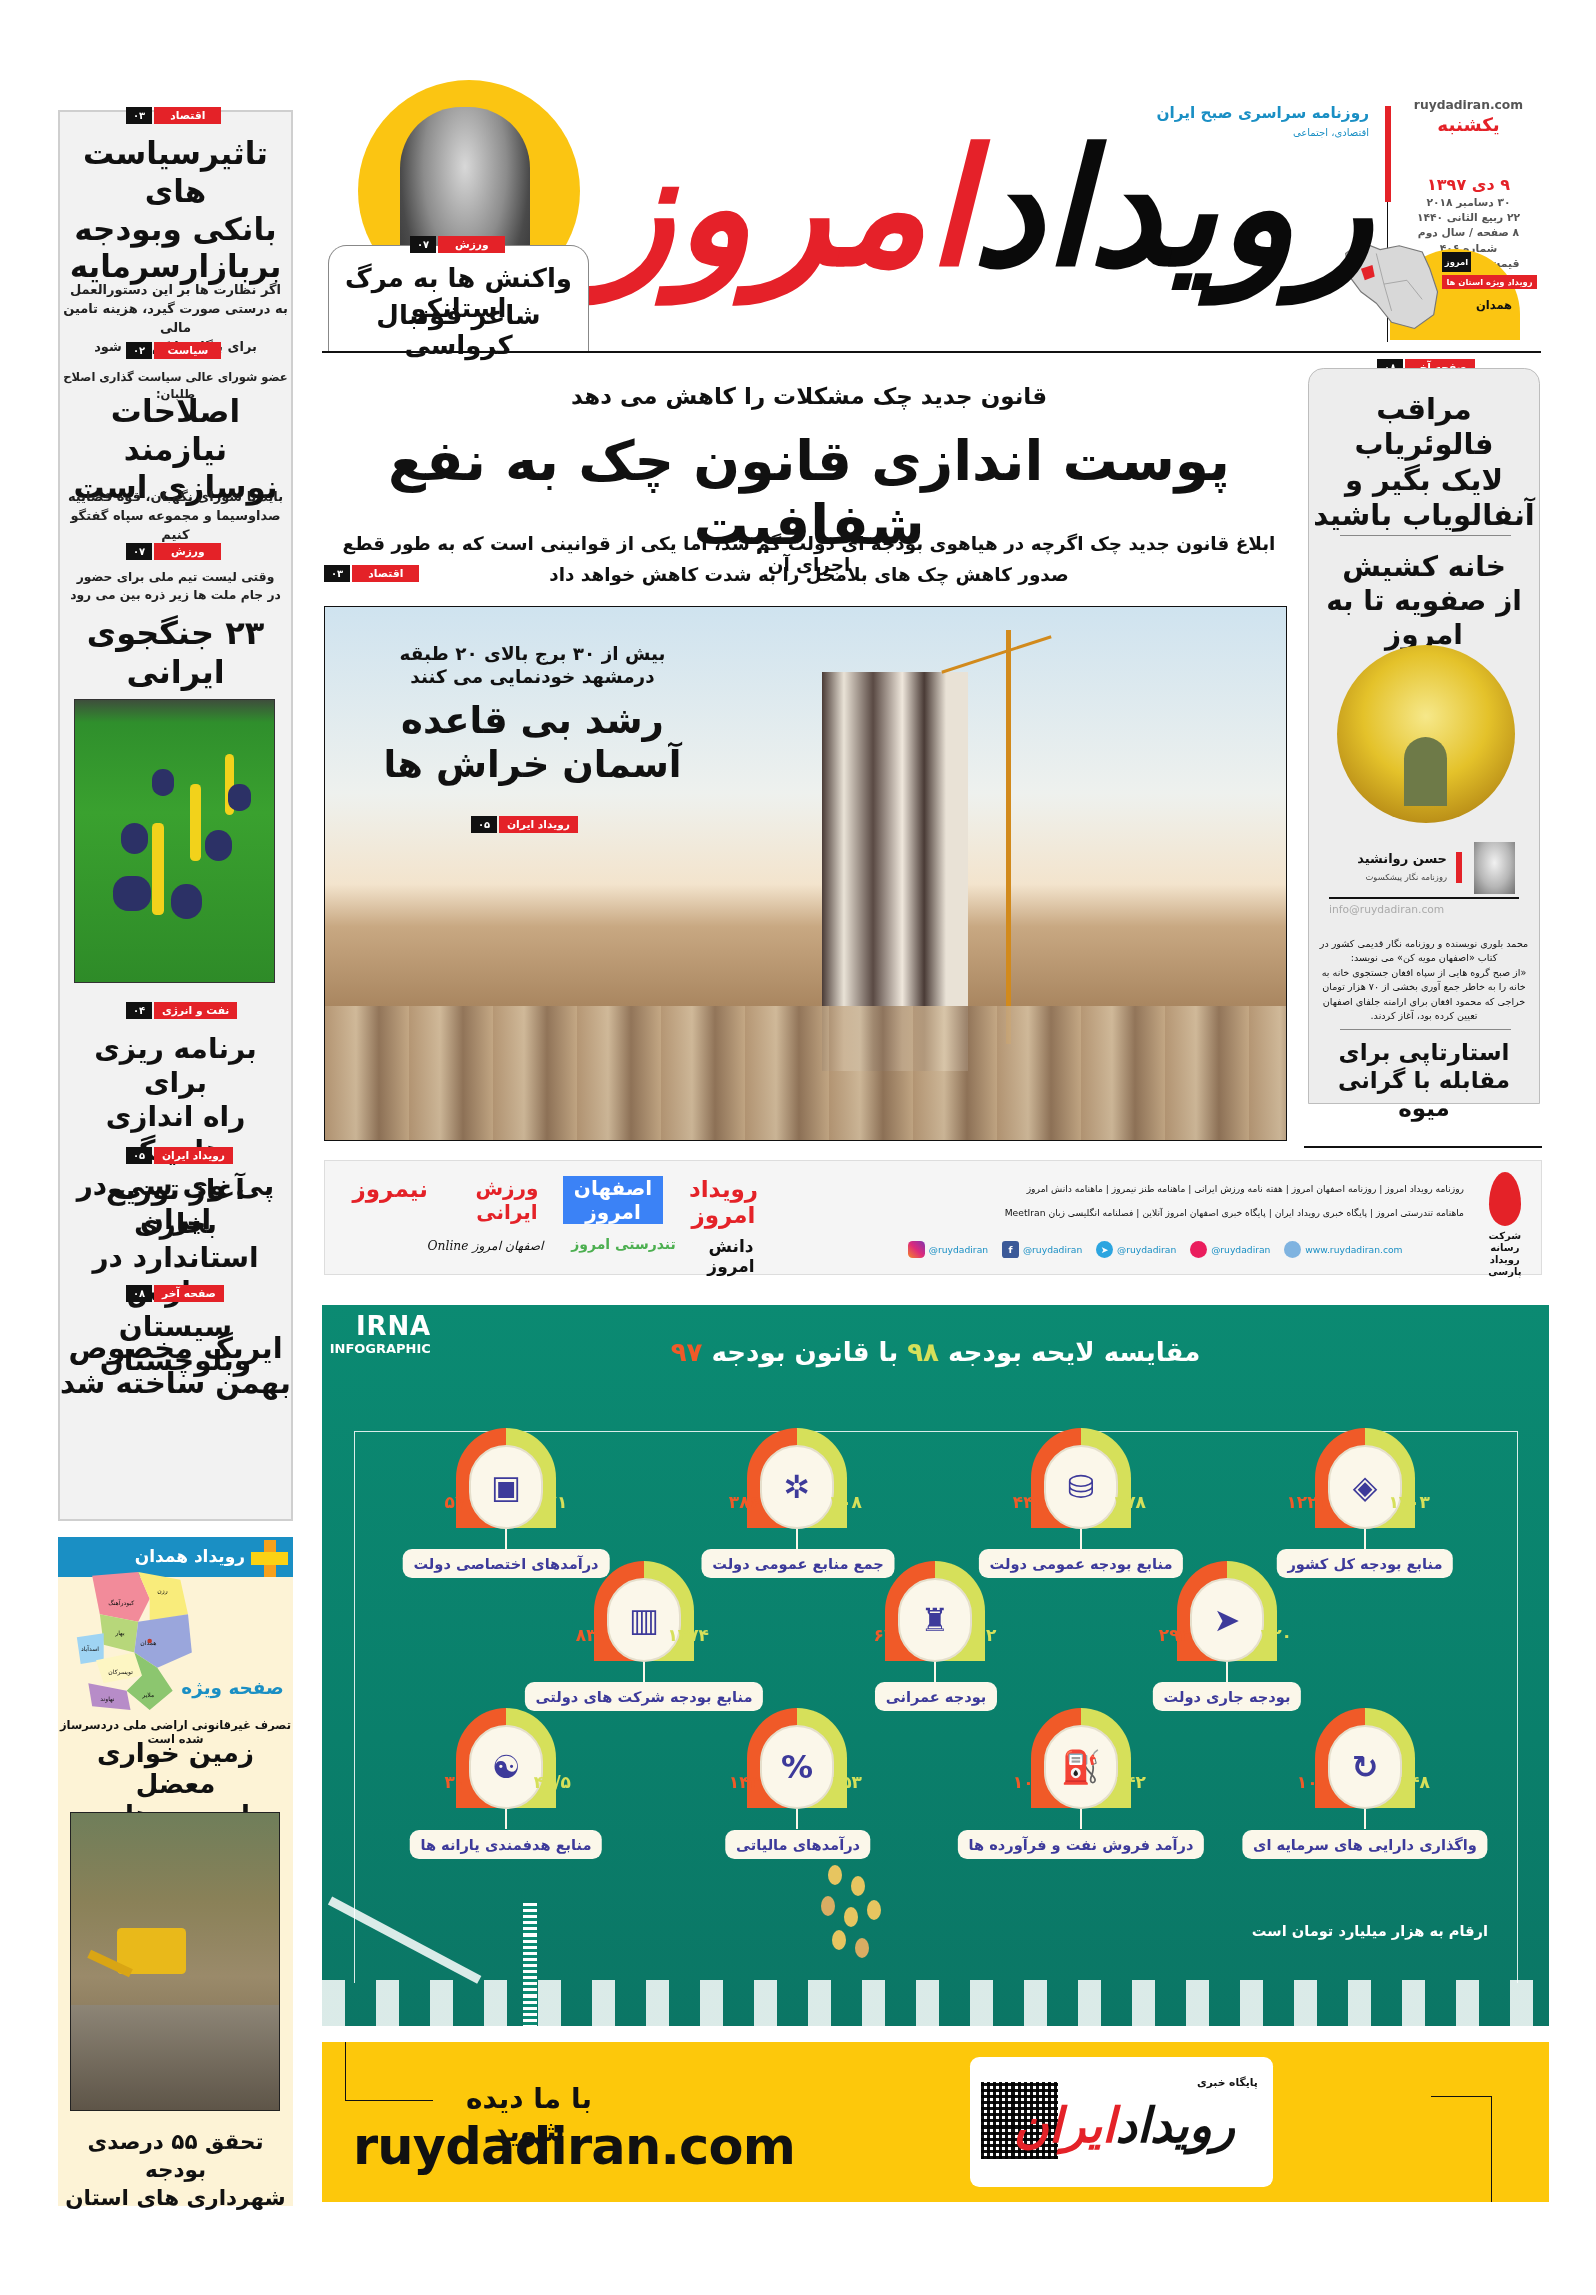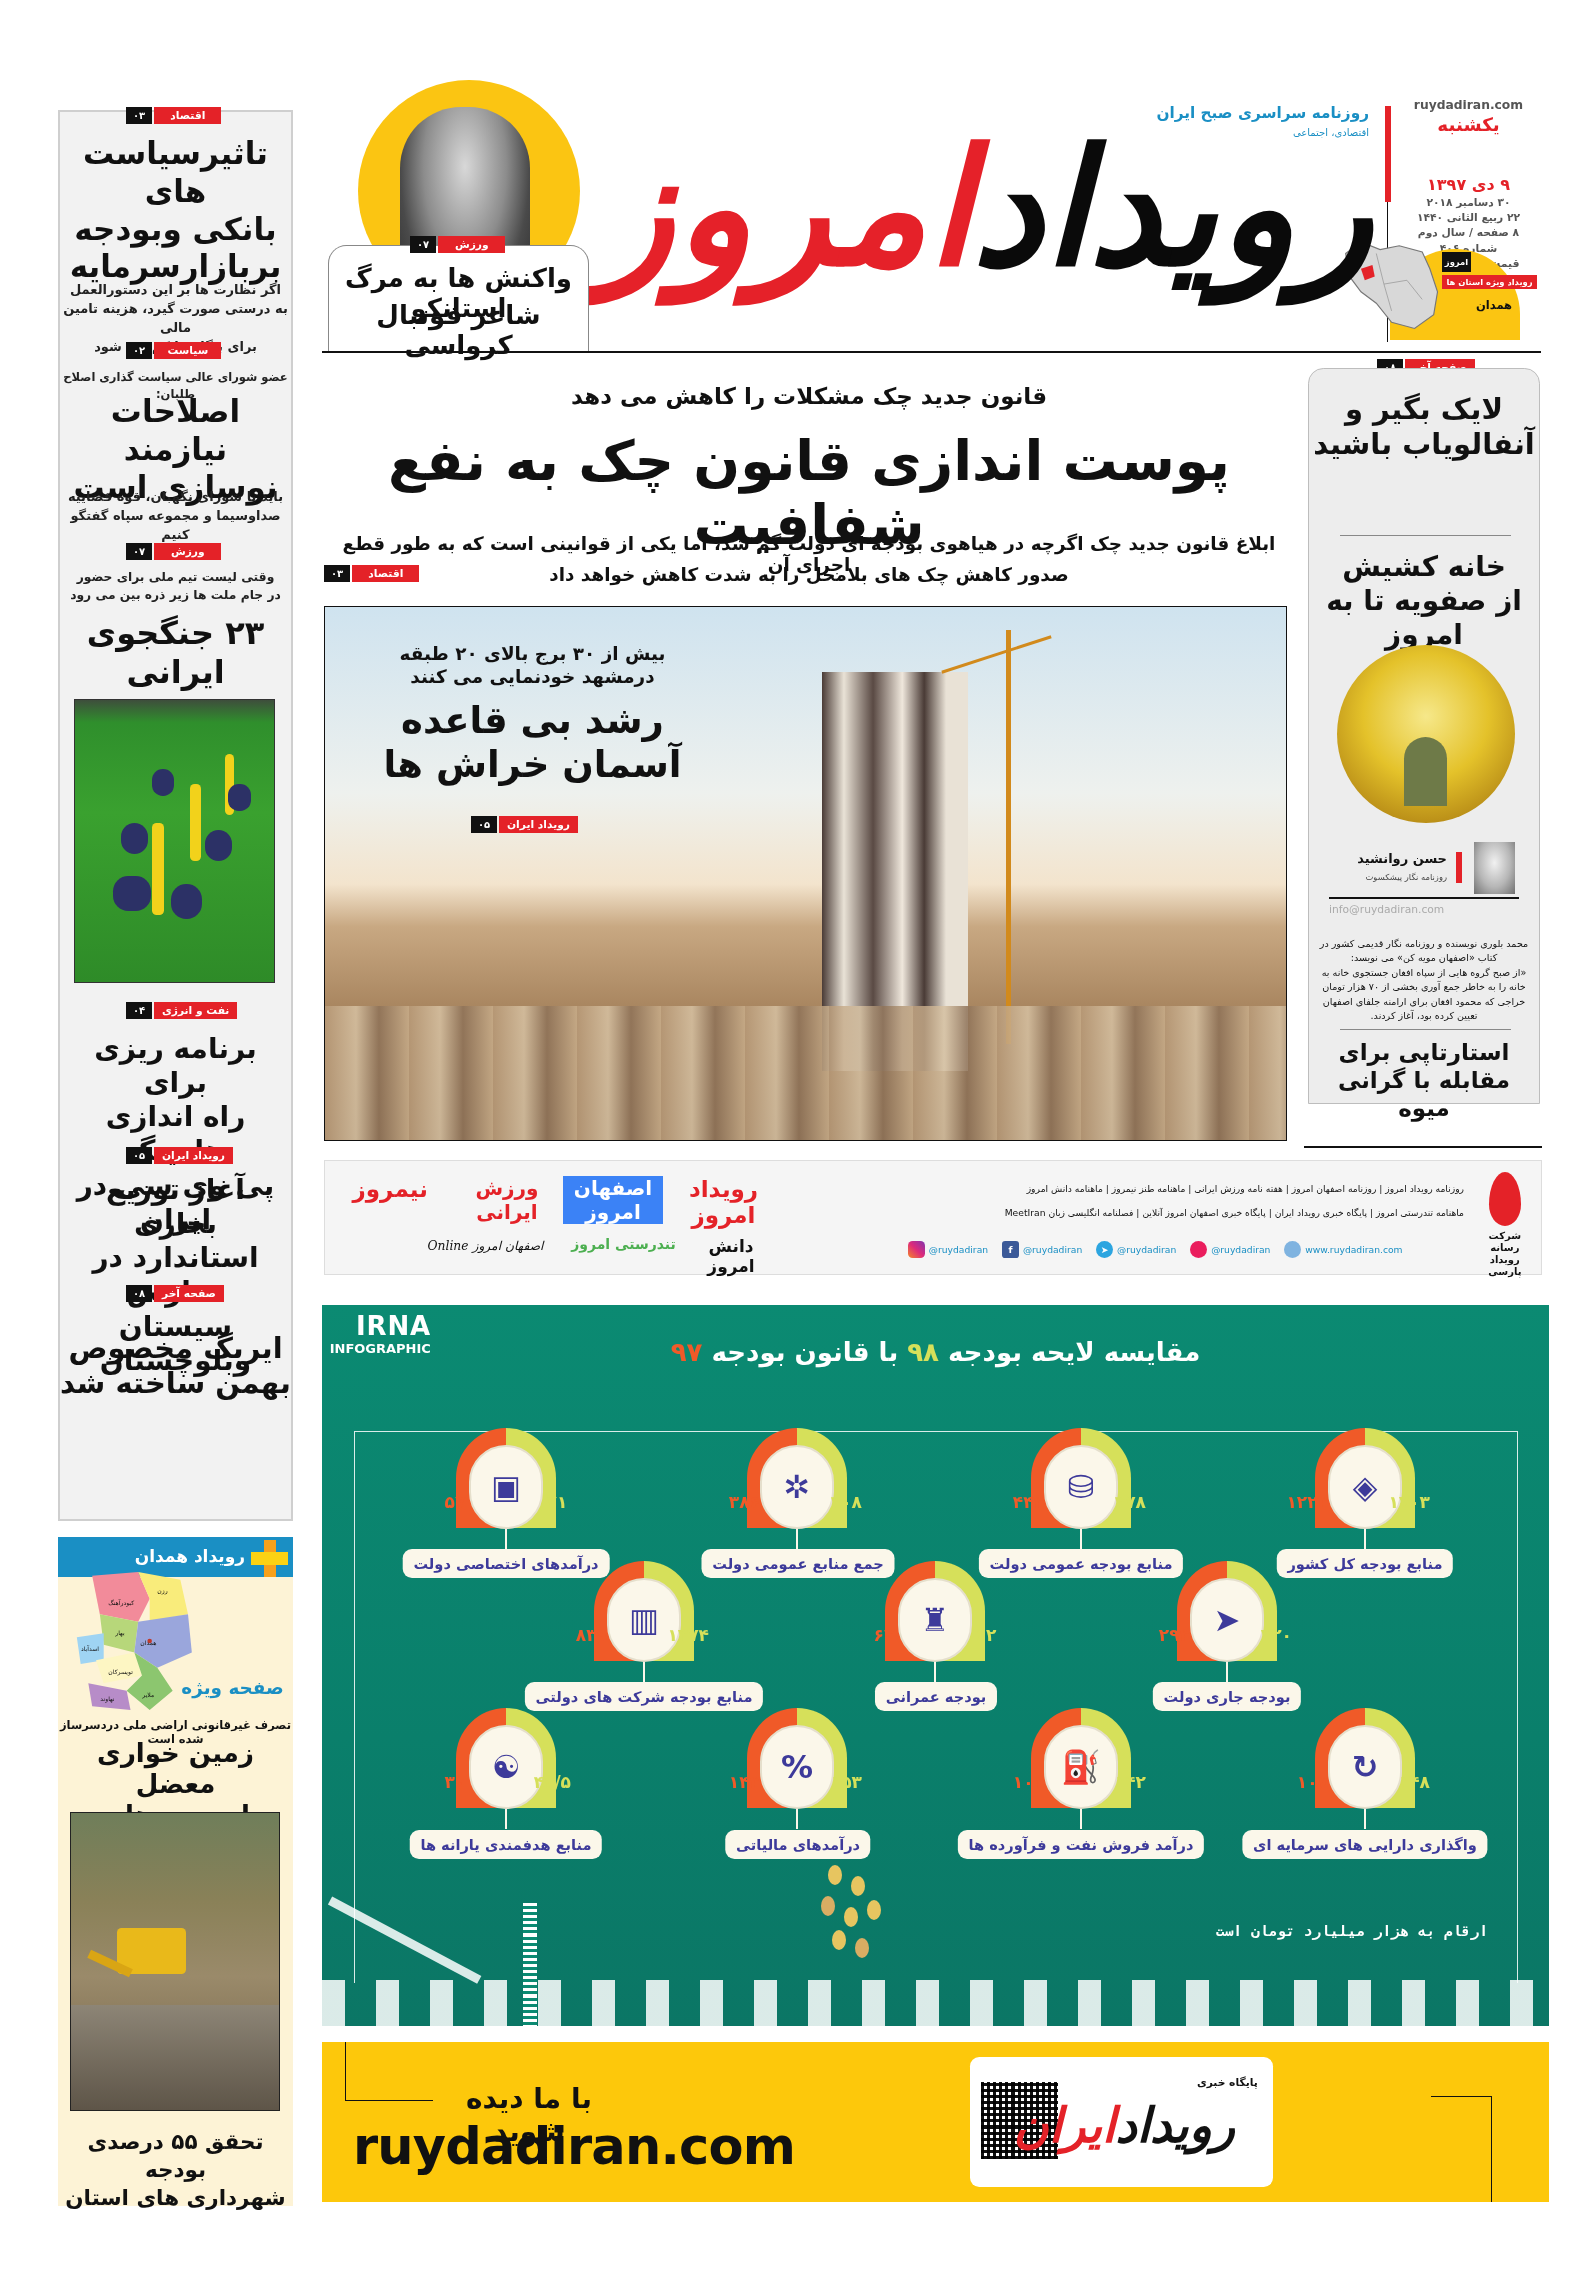--- a/index.html
+++ b/index.html
@@ -252,20 +252,21 @@
     <span class="num">۰۵</span>
   </div>
 </div>
 
 <div class="badge" style="left:1377px;top:359px;">
   <span class="lbl">صفحه آخر</span>
   <span class="num">۰۸</span>
 </div>
 <div class="abs" id="right-col">
   <div class="rh" style="top:23px;font-size:29px;">
+    <div>مراقب فالوئریاب</div>
     <div>لایک بگیر و</div>
     <div>آنفالویاب باشید</div>
   </div>
   <div style="position:absolute;left:31px;right:28px;top:166px;height:0.8px;background:#888;"></div>
   <div class="rh" style="top:181px;font-size:28px;">
     <div>خانه کشیش</div>
     <div>از صفویه تا به امروز</div>
   </div>
   <div style="position:absolute;left:28px;top:276px;width:178px;height:178px;border-radius:50%;background:radial-gradient(circle at 50% 40%, #f6e88a 0%, #e4c22a 45%, #b68a16 80%, #6b4d10 100%);overflow:hidden;">
     <div style="position:absolute;left:67px;top:92px;width:43px;height:69px;background:#6e7a48;border-radius:21.5px 21.5px 0 0;"></div>
@@ -483,21 +484,21 @@
         </div>
         <div class="disc">
           <span>☯</span>
         </div>
         <div class="v97">۳۰</div>
         <div class="v98">۴۲/۵</div>
         <div class="stem"></div>
       </div>
       <div class="pill" style="left: 184px; top: 525px;">منابع هدفمندی یارانه ها</div>
     </div>
-  <div style="position:absolute;right:61px;top:617px;color:#fff;font-size:14.6px;font-weight:bold;font-family:Liberation Mono, monospace;">ارقام به هزار میلیارد تومان است</div>
+  <div style="position:absolute;right:61px;top:617px;color:#fff;font-size:14.6px;font-weight:bold;">ارقام به هزار میلیارد تومان است</div>
   <div style="position:absolute;left:491px;top:560px;width:84px;height:100px;">
     <span style="position:absolute;left:15.3px;top:0;width:14px;height:20px;background:#e7c560;border-radius:50%;"></span>
     <span style="position:absolute;left:38px;top:10.7px;width:14px;height:20px;background:#e7c560;border-radius:50%;"></span>
     <span style="position:absolute;left:7.7px;top:31px;width:14px;height:20px;background:#d9ad63;border-radius:50%;"></span>
     <span style="position:absolute;left:31px;top:42px;width:14px;height:20px;background:#e7c560;border-radius:50%;"></span>
     <span style="position:absolute;left:54px;top:35px;width:14px;height:20px;background:#e7c560;border-radius:50%;"></span>
     <span style="position:absolute;left:19px;top:65px;width:14px;height:20px;background:#e7c560;border-radius:50%;"></span>
     <span style="position:absolute;left:42px;top:73px;width:14px;height:20px;background:#d9ad63;border-radius:50%;"></span>
   </div>
   <div style="position:absolute;left:0;top:675px;width:1227px;height:46px;background:repeating-linear-gradient(90deg,rgba(255,255,255,.85) 0px,rgba(255,255,255,.85) 23px,transparent 23px,transparent 54px);"></div>

